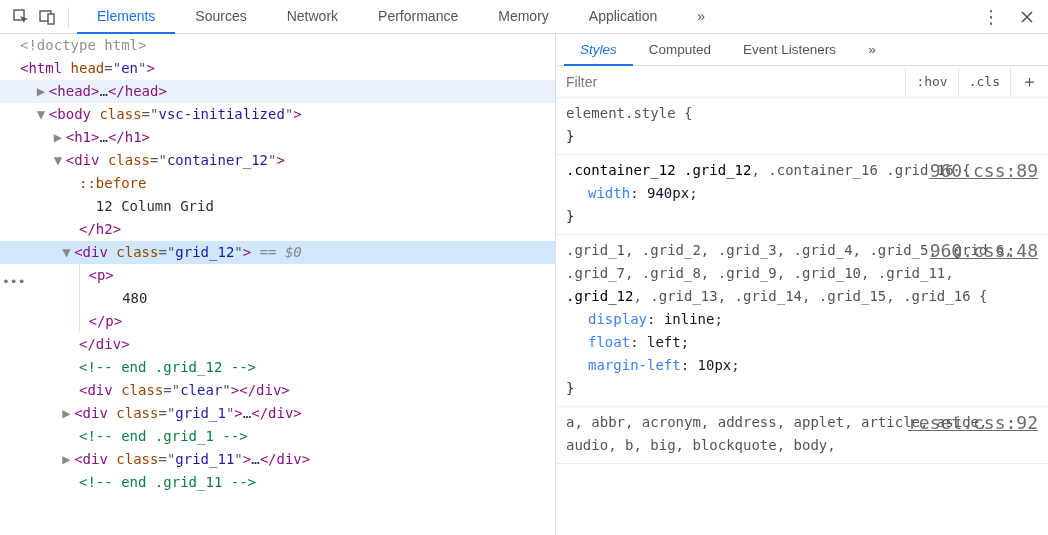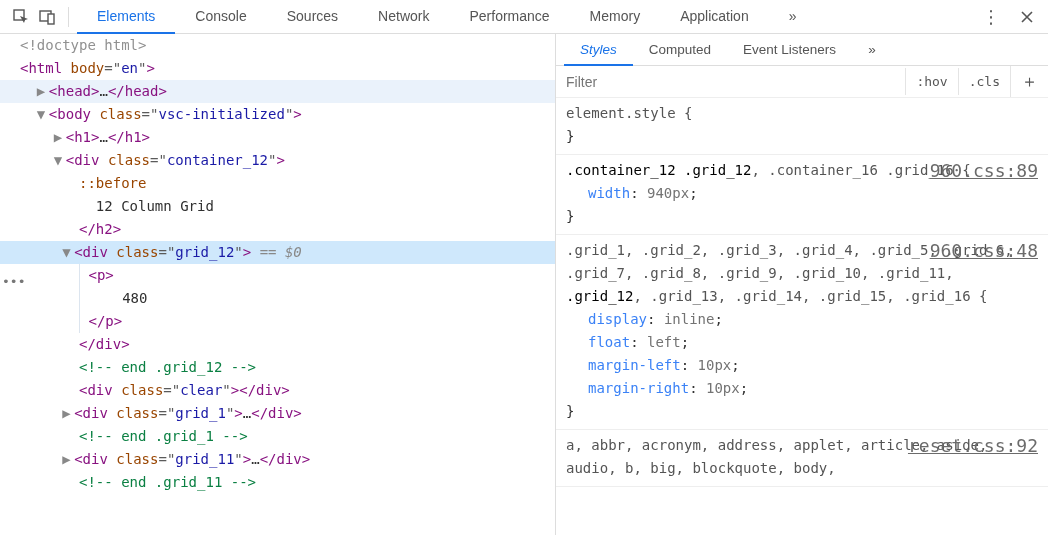--- a/index.html
+++ b/index.html
@@ -148,21 +148,21 @@
   right: 10px;
   top: 4px;
   color: #6b6b6b;
   text-decoration: underline;
   font-size: 18px;
 }
 .sel { color: #545454; }
 .sel .match { color: #000; }
 .prop { padding-left: 22px; }
 .prop .name { color: #3b82f6; }
-.prop .val { color: #737373; }
+.prop .val { color: #0f172a; }
 .brace { color: #303030; }
 .gray-rule { color: #8a8a8a; }
 </style>
 </head>
 <body>
 
 <div class="topbar">
   <span class="icon-btn">
     <svg width="18" height="18" viewBox="0 0 18 18" fill="none" stroke="#555" stroke-width="1.4">
         <rect x="2" y="2" width="10" height="10"></rect>
@@ -171,21 +171,20 @@
   </span>
   <span class="icon-btn">
     <svg width="18" height="18" viewBox="0 0 18 18" fill="none" stroke="#555" stroke-width="1.4">
         <rect x="2" y="3" width="11" height="10"></rect>
         <rect x="10" y="6" width="6" height="10" fill="#fff"></rect>
       </svg>
   </span>
   <span class="sep"></span>
   <div class="tabs">
     <div class="tab active">Elements</div>
-    <div class="tab">Console</div>
     <div class="tab">Sources</div>
     <div class="tab">Network</div>
     <div class="tab">Performance</div>
     <div class="tab">Memory</div>
     <div class="tab">Application</div>
     <div class="tab">»</div>
   </div>
   <div class="right-icons">
     <span class="icon-btn" style="font-size:18px;">⋮</span>
     <span class="icon-btn">
@@ -193,21 +192,21 @@
           <path d="M2 2 L12 12 M12 2 L2 12"></path>
         </svg>
     </span>
   </div>
 </div>
 
 <div class="main">
   <div class="left">
     <span class="gutter-dots">•••</span>
 <div class="line"><span class="c-gray">&lt;!doctype html&gt;</span></div>
-<div class="line"><span class="c-purple">&lt;html </span><span class="c-brown">body</span><span class="c-dgray">="</span><span class="c-blue">en</span><span class="c-dgray">"</span><span class="c-purple">&gt;</span></div>
+<div class="line"><span class="c-purple">&lt;html </span><span class="c-brown">head</span><span class="c-dgray">="</span><span class="c-blue">en</span><span class="c-dgray">"</span><span class="c-purple">&gt;</span></div>
 <div class="line hover">  <span class="arrow">▶</span><span class="c-purple">&lt;head&gt;</span><span class="c-black">…</span><span class="c-purple">&lt;/head&gt;</span></div>
 <div class="line">  <span class="arrow">▼</span><span class="c-purple">&lt;body </span><span class="c-brown">class</span><span class="c-dgray">="</span><span class="c-blue">vsc-initialized</span><span class="c-dgray">"</span><span class="c-purple">&gt;</span></div>
 <div class="line">    <span class="arrow">▶</span><span class="c-purple">&lt;h1&gt;</span><span class="c-black">…</span><span class="c-purple">&lt;/h1&gt;</span></div>
 <div class="line">    <span class="arrow">▼</span><span class="c-purple">&lt;div </span><span class="c-brown">class</span><span class="c-dgray">="</span><span class="c-blue">container_12</span><span class="c-dgray">"</span><span class="c-purple">&gt;</span></div>
 <div class="line">       <span class="c-brown">::before</span></div>
 <div class="line">         <span class="c-black">12 Column Grid</span></div>
 <div class="line">       <span class="c-purple">&lt;/h2&gt;</span></div>
 <div class="line selected">     <span class="arrow">▼</span><span class="c-purple">&lt;div </span><span class="c-brown">class</span><span class="c-dgray">="</span><span class="c-blue">grid_12</span><span class="c-dgray">"</span><span class="c-purple">&gt;</span><span class="eq"> == $0</span></div>
 <div class="line">       <span class="guide"></span> <span class="c-purple">&lt;p&gt;</span></div>
 <div class="line">       <span class="guide"></span>     <span class="c-black">480</span></div>
@@ -244,21 +243,20 @@
         <div class="sel"><span class="match">.container_12 .grid_12</span>, .container_16 .grid_16 {</div>
         <div class="prop"><span class="name">width</span>: <span class="val">940px</span>;</div>
         <div class="brace">}</div>
       </div>
       <div class="rule">
         <a class="src">960.css:48</a>
         <div class="sel">.grid_1, .grid_2, .grid_3, .grid_4, .grid_5, .grid_6, .grid_7, .grid_8, .grid_9, .grid_10, .grid_11, <span class="match">.grid_12</span>, .grid_13, .grid_14, .grid_15, .grid_16 {</div>
         <div class="prop"><span class="name">display</span>: <span class="val">inline</span>;</div>
         <div class="prop"><span class="name">float</span>: <span class="val">left</span>;</div>
         <div class="prop"><span class="name">margin-left</span>: <span class="val">10px</span>;</div>
-        <div class="prop"><span class="name">margin-right</span>: <span class="val">10px</span>;</div>
         <div class="brace">}</div>
       </div>
       <div class="rule gray-rule">
         <a class="src">reset.css:92</a>
         <div class="sel">a, abbr, acronym, address, applet, article, aside, audio, b, big, blockquote, body,</div>
       </div>
     </div>
   </div>
 </div>
 

